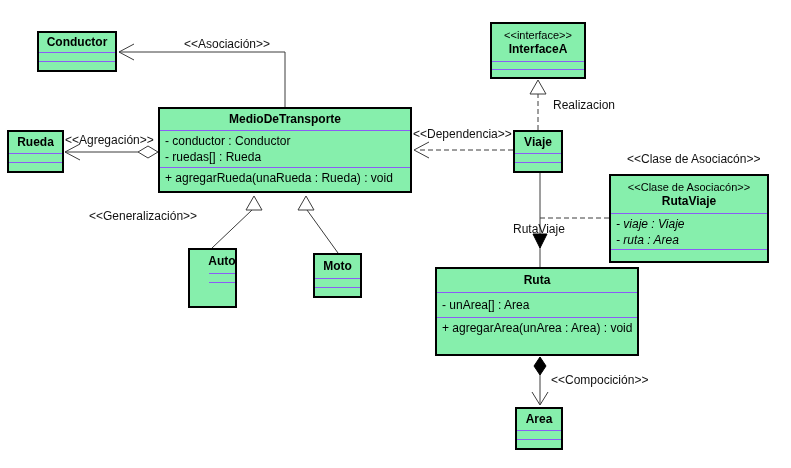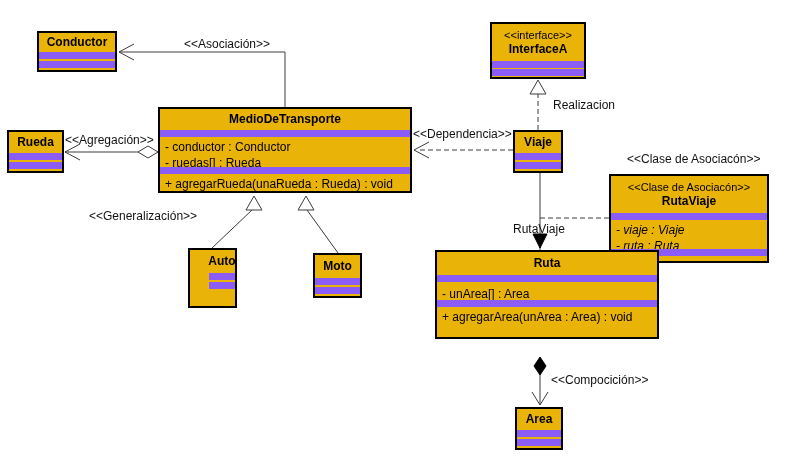--- a/index.html
+++ b/index.html
@@ -14,21 +14,21 @@
   }
   #wires {
     position: absolute;
     left: 0; top: 0;
     z-index: 1;
     pointer-events: none;
   }
   .uml-class {
     position: absolute;
     z-index: 2;
-    background: #eab308;
+    background: #86efac;
     border: 2px solid #000;
     box-sizing: border-box;
     display: flex;
     flex-direction: column;
   }
   .uml-title {
     display: flex;
     flex-direction: column;
     align-items: center;
     justify-content: center;
@@ -39,21 +39,21 @@
     white-space: nowrap;
   }
   .uml-title .stereo {
     font-weight: normal;
     font-size: 11px;
     line-height: 14px;
   }
   .uml-title .cname { line-height: 15px; }
   .italic { }
   .uml-comp {
-    border-top: 7px solid #8b5cf6;
+    border-top: 1px solid #8b5cf6;
     box-sizing: border-box;
     padding: 2px 5px;
     flex: 0 0 auto;
     overflow: hidden;
   }
   .uml-comp.empty { padding: 0; }
   .uml-comp.grow { flex: 1 1 auto; }
   .member {
     font-size: 12px;
     line-height: 16px;
@@ -184,26 +184,26 @@
     <div class="uml-comp empty grow"></div>
   </div>
 
   <div class="uml-class" style="left:609px; top:174px; width:160px; height:89px;">
     <div class="uml-title" style="height:37px;">
       <span class="stereo">&lt;&lt;Clase de Asociacón&gt;&gt;</span>
       <span class="cname">RutaViaje</span>
     </div>
     <div class="uml-comp" style="height:36px;font-style:italic;">
       <div class="member">- viaje : Viaje</div>
-      <div class="member">- ruta : Ruta</div>
-    </div>
-    <div class="uml-comp empty grow"></div>
-  </div>
-
-  <div class="uml-class" style="left:435px; top:250px; width:224px; height:89px;">
+      <div class="member">- ruta : Area</div>
+    </div>
+    <div class="uml-comp empty grow"></div>
+  </div>
+
+  <div class="uml-class" style="left:435px; top:267px; width:204px; height:89px;">
     <div class="uml-title" style="height:23px;">
       <span class="cname">Ruta</span>
     </div>
     <div class="uml-comp" style="height:25px; padding-top:4px;">
       <div class="member">- unArea[] : Area</div>
     </div>
     <div class="uml-comp grow">
       <div class="member">+ agregarArea(unArea : Area) : void</div>
     </div>
   </div>

